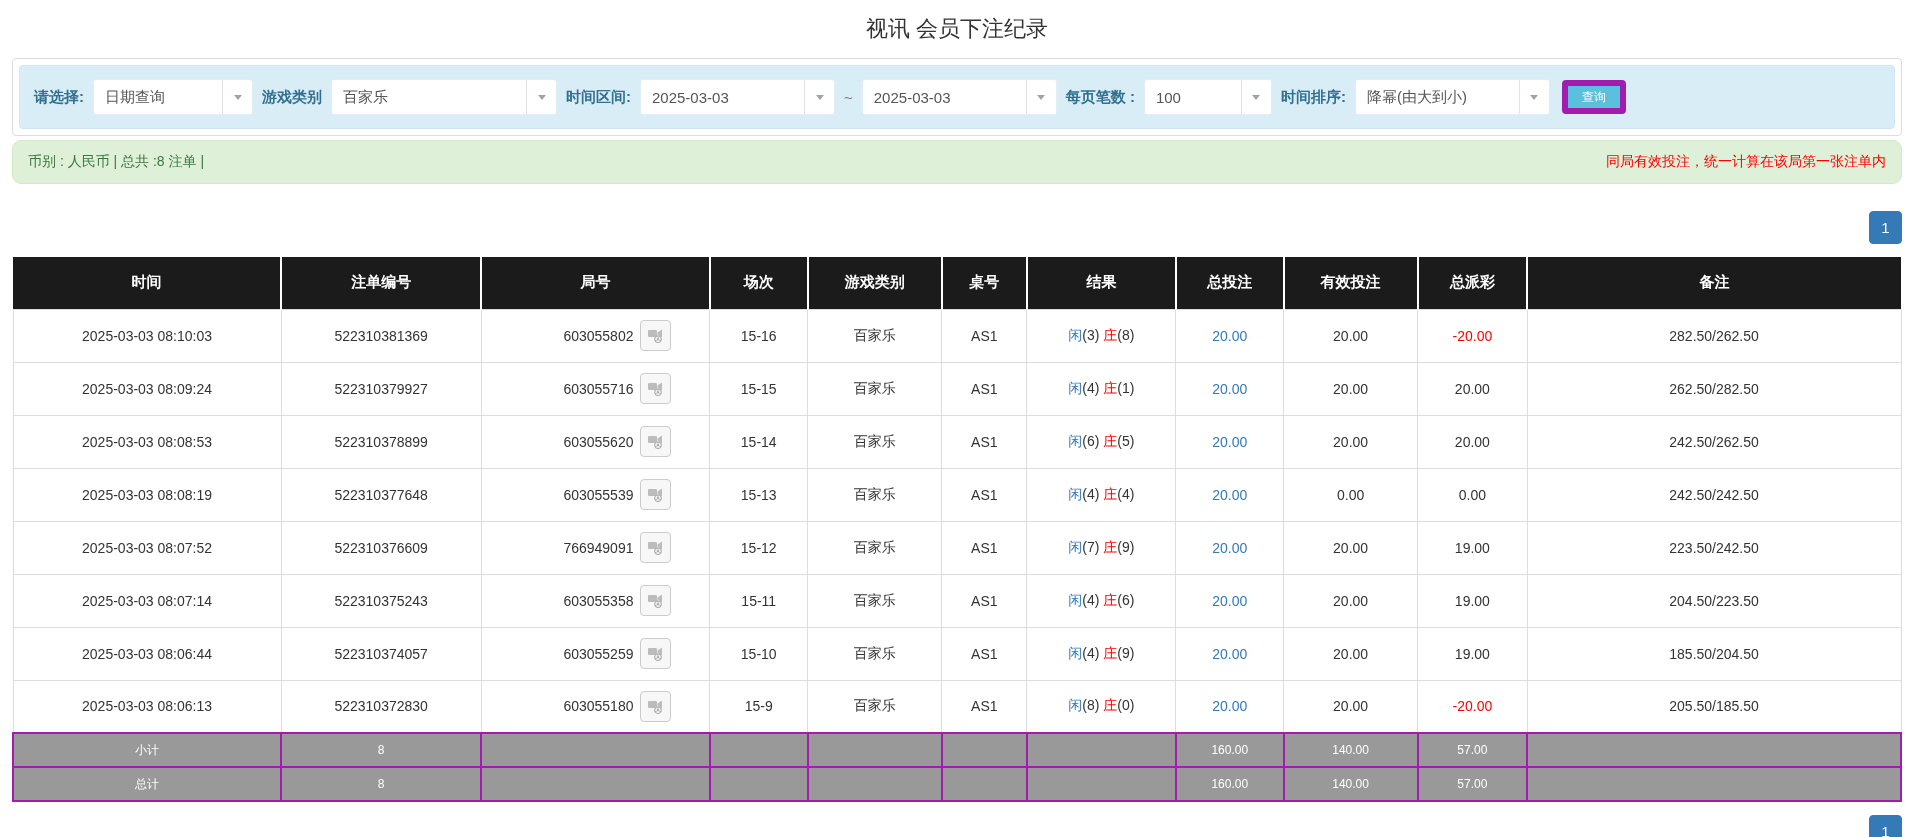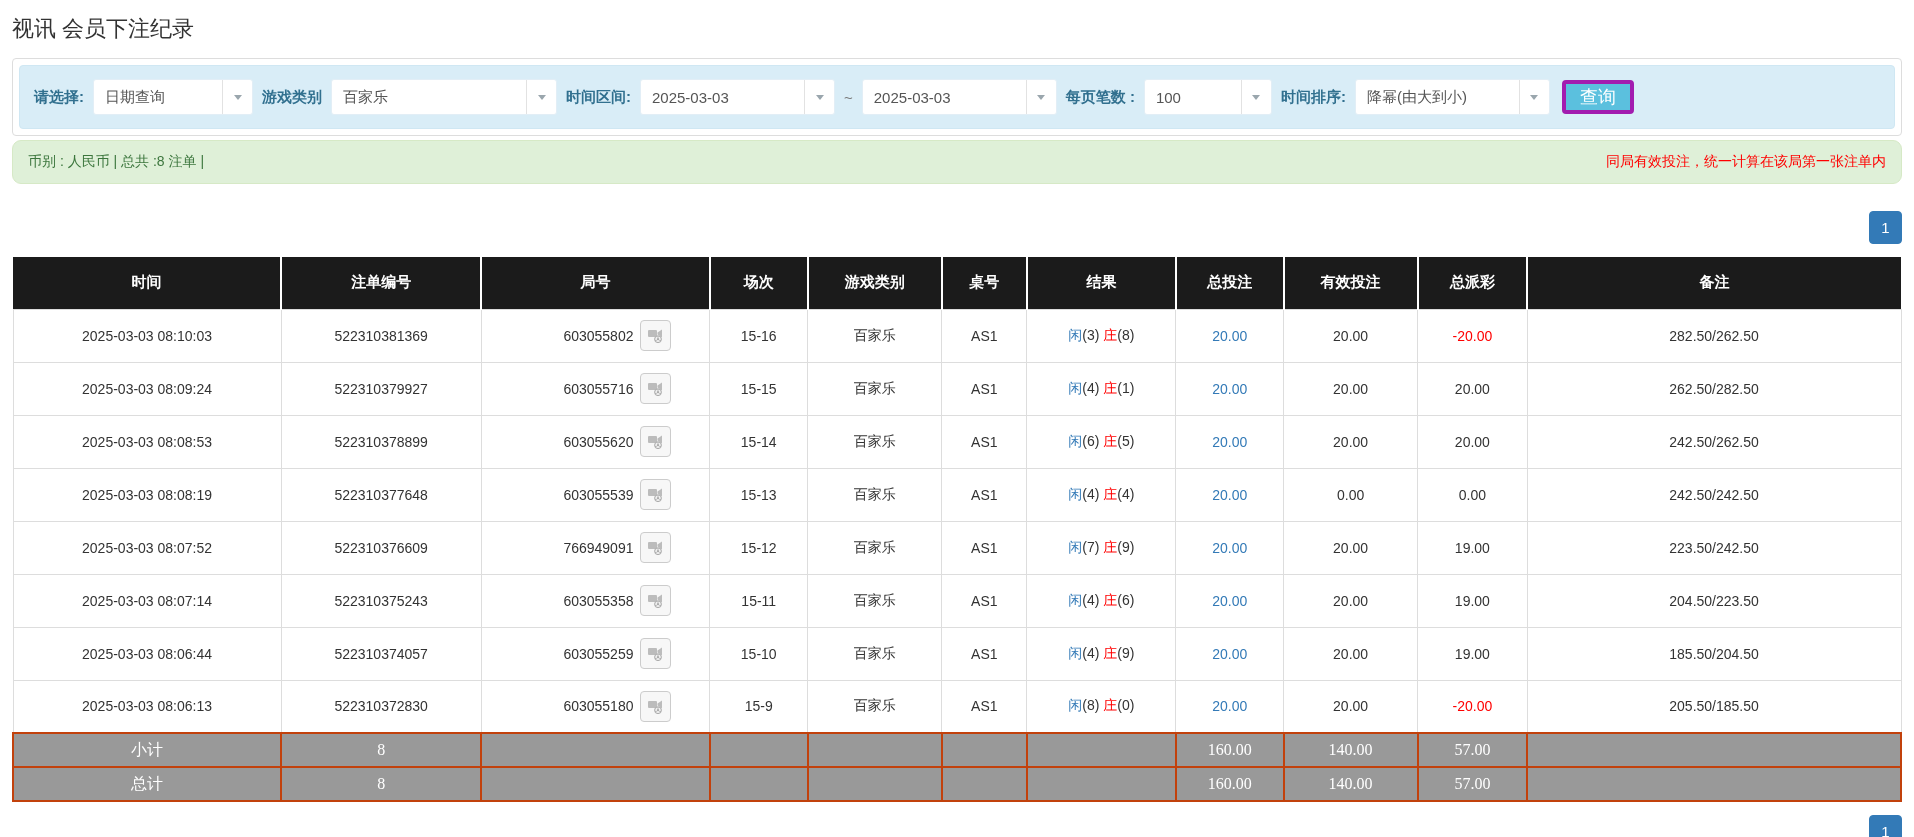--- a/index.html
+++ b/index.html
@@ -3,40 +3,40 @@
 <meta charset="utf-8">
 <style>
   * { box-sizing: border-box; }
   html, body { margin:0; padding:0; }
   body {
     width:1914px; height:837px; overflow:hidden;
     background:#fff; color:#333;
     font-family:"Liberation Sans","DejaVu Sans",sans-serif;
   }
   .wrap { padding:8px 12px; }
-  h1.page-title { font-size:22px; font-weight:400; color:#333; margin:6px 0 14px 0; }
+  h1.page-title { font-size:22px; font-weight:400; color:#333; margin:6px 0 14px 0;text-align:center; }
 
   
   .panel { border:1px solid #ddd; border-radius:4px; padding:6px; background:#fff; }
   .filter-bar {
     background:#d9edf7; border:1px solid #cfe7f3; border-radius:4px;
     height:64px; display:flex; align-items:center; padding:0 14px; gap:9px;
     white-space:nowrap;
   }
   .flabel { color:#31708f; font-weight:bold; font-size:15px; }
   .sel {
     background:#ffffff; border:1px solid #e2eef6; border-radius:3px; height:36px;
     display:inline-flex; align-items:stretch; overflow:hidden;
   }
   .sel-text { display:flex; align-items:center; padding:0 11px; font-size:15px; color:#555; flex:1; overflow:hidden; }
   .sel-caret { width:30px; border-left:1px solid #e2e2e2; display:flex; align-items:center; justify-content:center; }
   .caret { width:0; height:0; border-left:4px solid transparent; border-right:4px solid transparent; border-top:5px solid #9aa6ad; }
   .tilde { color:#777; font-size:15px; }
   .search-btn {
-    background:#5bc0de; border:4px solid #a21caf; color:#fff; font-size:18px;
+    background:#5bc0de; border:6px solid #a21caf; color:#fff; font-size:12px;
     border-radius:4px; height:34px; padding:0 14px; cursor:pointer; margin-left:3px;
   }
 
   
   .alert {
     margin-top:4px; background:#dff0d8; border:1px solid #d6e9c6; border-radius:9px;
     display:flex; justify-content:space-between; align-items:center;
     padding:12px 15px; font-size:14px;
   }
   .alert-left  { color:#3c763d; }
@@ -67,21 +67,21 @@
     width:31px; height:31px; border:1px solid #ccc; border-radius:4px; background:#f7f7f7;
     display:inline-flex; align-items:center; justify-content:center;
     vertical-align:middle; margin-left:7px; cursor:pointer; padding:0;
   }
   td.link { color:#337ab7; cursor:pointer; }
   .p-blue { color:#337ab7; }
   .b-red  { color:#ff0000; }
   td.neg  { color:#ff0000; }
   tfoot td {
     background:#999999; color:#fff; height:34px; text-align:center;
-    font-size:16px; border:2px solid #c2410c;font-family:Liberation Serif, serif;
+    font-size:12px; border:2px solid #a21caf;
   }
 </style>
 </head>
 <body>
 
 <div class="wrap">
 
   <h1 class="page-title">视讯 会员下注纪录</h1>
 
   <div class="panel">

